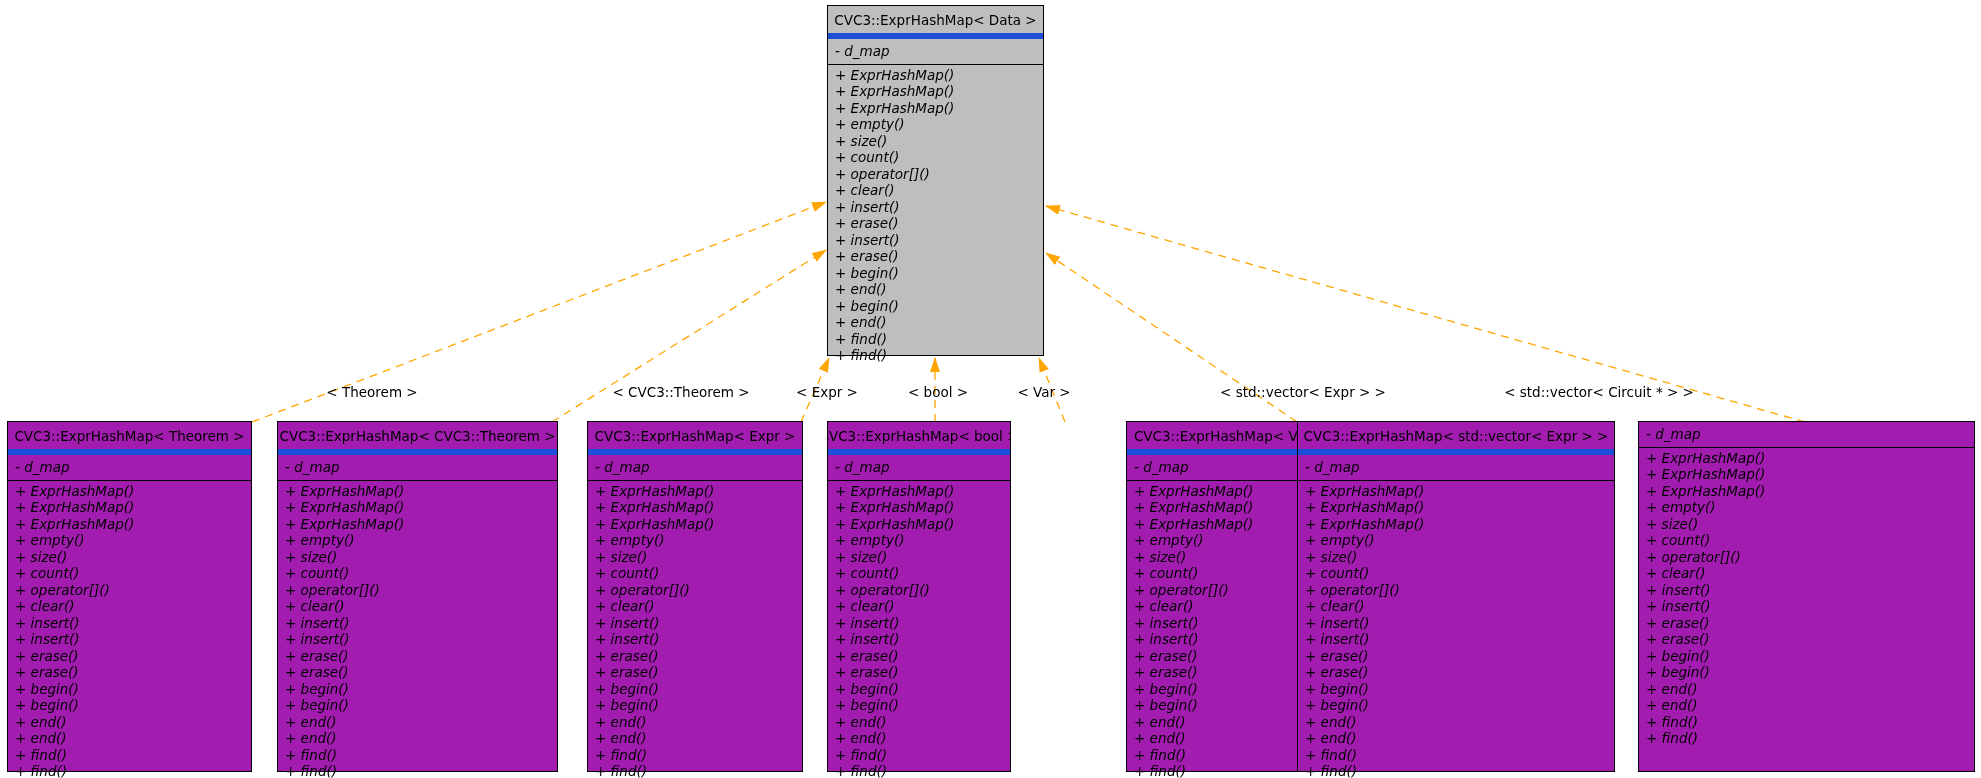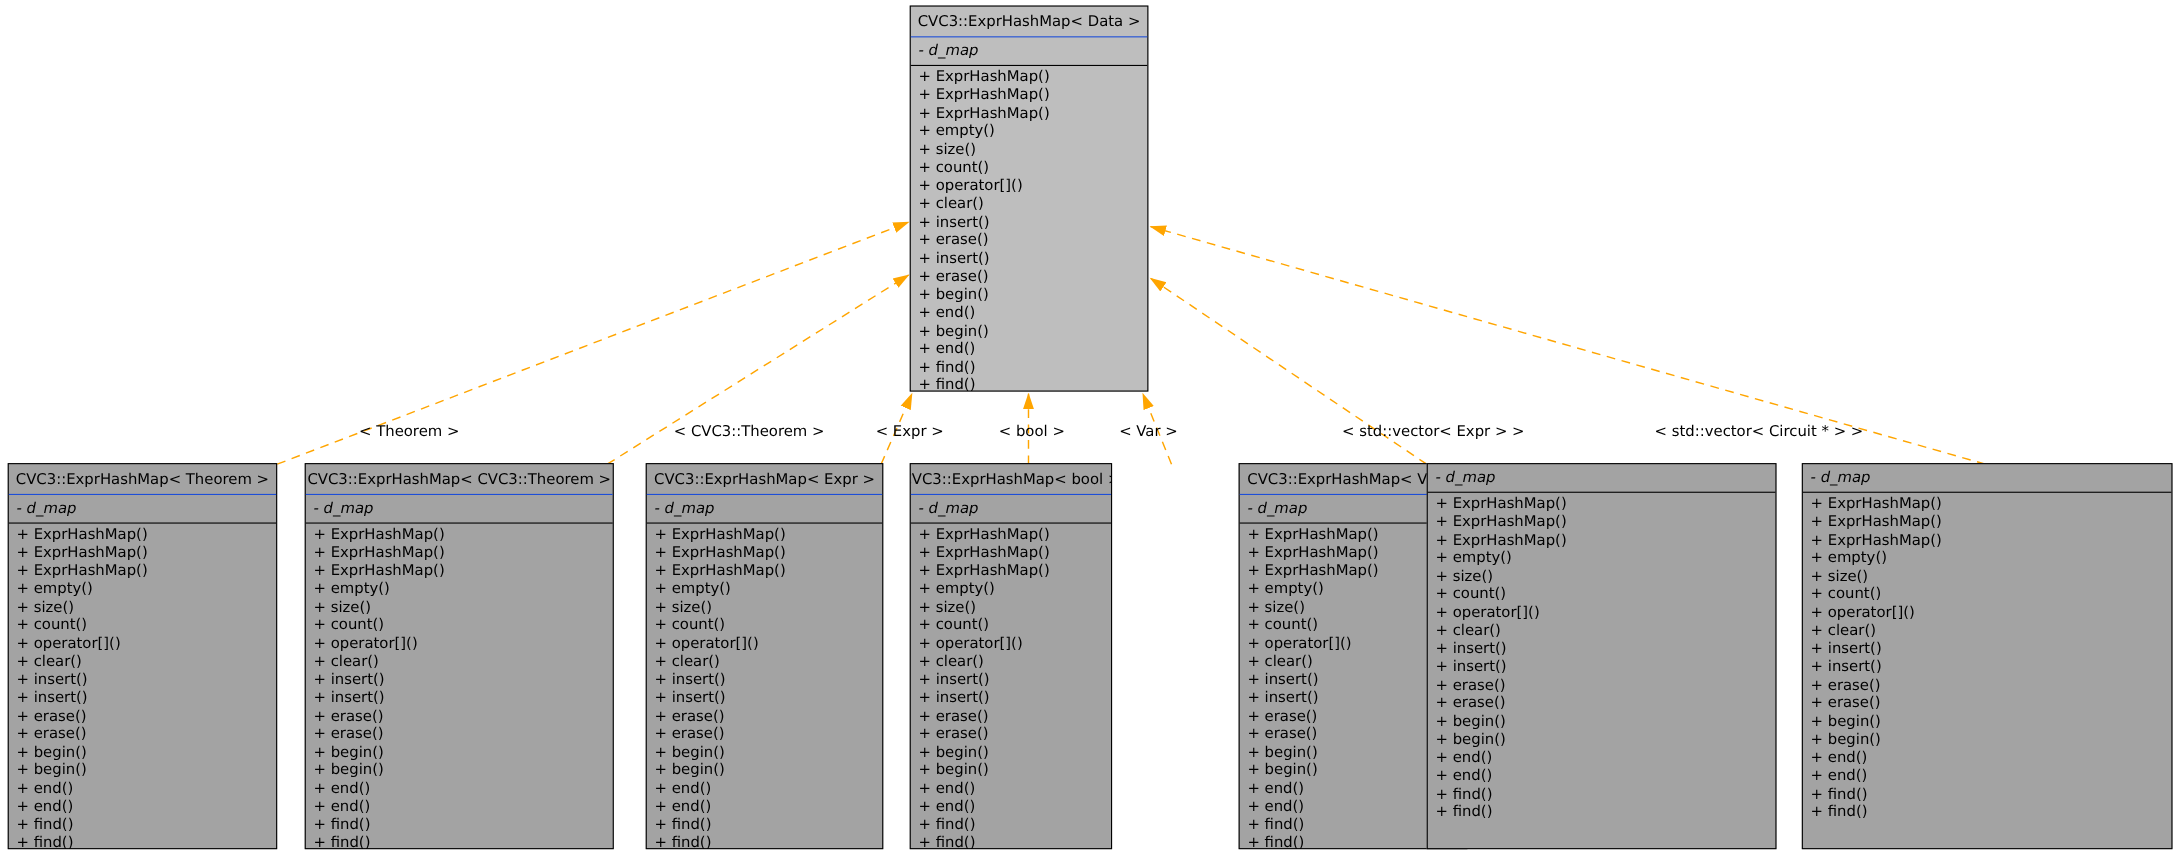--- a/index.html
+++ b/index.html
@@ -3,29 +3,29 @@
 <meta charset="utf-8">
 <style>
   html,body{margin:0;padding:0;background:#ffffff;}
   .canvas{
     position:relative;width:1981px;height:778px;background:#ffffff;
     font-family:"DejaVu Sans","Liberation Sans",sans-serif;
     font-size:13.5px;color:#000;overflow:hidden;
   }
   .arrow-layer{position:absolute;left:0;top:0;width:1981px;height:778px;}
   .uml-class{
-    position:absolute;border:1px solid #000;background:#a3a3a3;box-sizing:border-box;
+    position:absolute;border:1px solid #000;background:#a21caf;box-sizing:border-box;
   }
   .uml-class.highlight{background:#bebebe;}
   .uml-title{
-    height:27px;border-bottom:1px solid #1d4ed8;display:flex;align-items:center;
+    height:27px;border-bottom:6px solid #1d4ed8;display:flex;align-items:center;
     justify-content:center;white-space:nowrap;overflow:hidden;
   }
   .uml-attrs{border-bottom:1px solid #000;padding:4px 0 4px 0;font-style:italic;}
-  .uml-methods{padding-top:2px;}
+  .uml-methods{padding-top:2px;font-style:italic;}
   .uml-line{
     padding:0 7px;height:16.5px;line-height:16.5px;white-space:nowrap;overflow:hidden;
   }
   .edge-label{
     position:absolute;transform:translateX(-50%);white-space:nowrap;
   }
 </style>
 </head>
 <body>
 
@@ -216,20 +216,21 @@
         <div class="uml-line">+ begin()</div>
         <div class="uml-line">+ begin()</div>
         <div class="uml-line">+ end()</div>
         <div class="uml-line">+ end()</div>
         <div class="uml-line">+ find()</div>
         <div class="uml-line">+ find()</div>
       </div>
   </div>
 
   <div class="uml-class" style="left:1297px;top:421px;width:318px;height:351px">
+    <div class="uml-title">CVC3::ExprHashMap&lt; std::vector&lt; Expr &gt; &gt;</div>
     <div class="uml-attrs">
 
     <div class="uml-line">- d_map</div>
       </div>
     <div class="uml-methods">
 
     <div class="uml-line">+ ExprHashMap()</div>
         <div class="uml-line">+ ExprHashMap()</div>
         <div class="uml-line">+ ExprHashMap()</div>
         <div class="uml-line">+ empty()</div>

